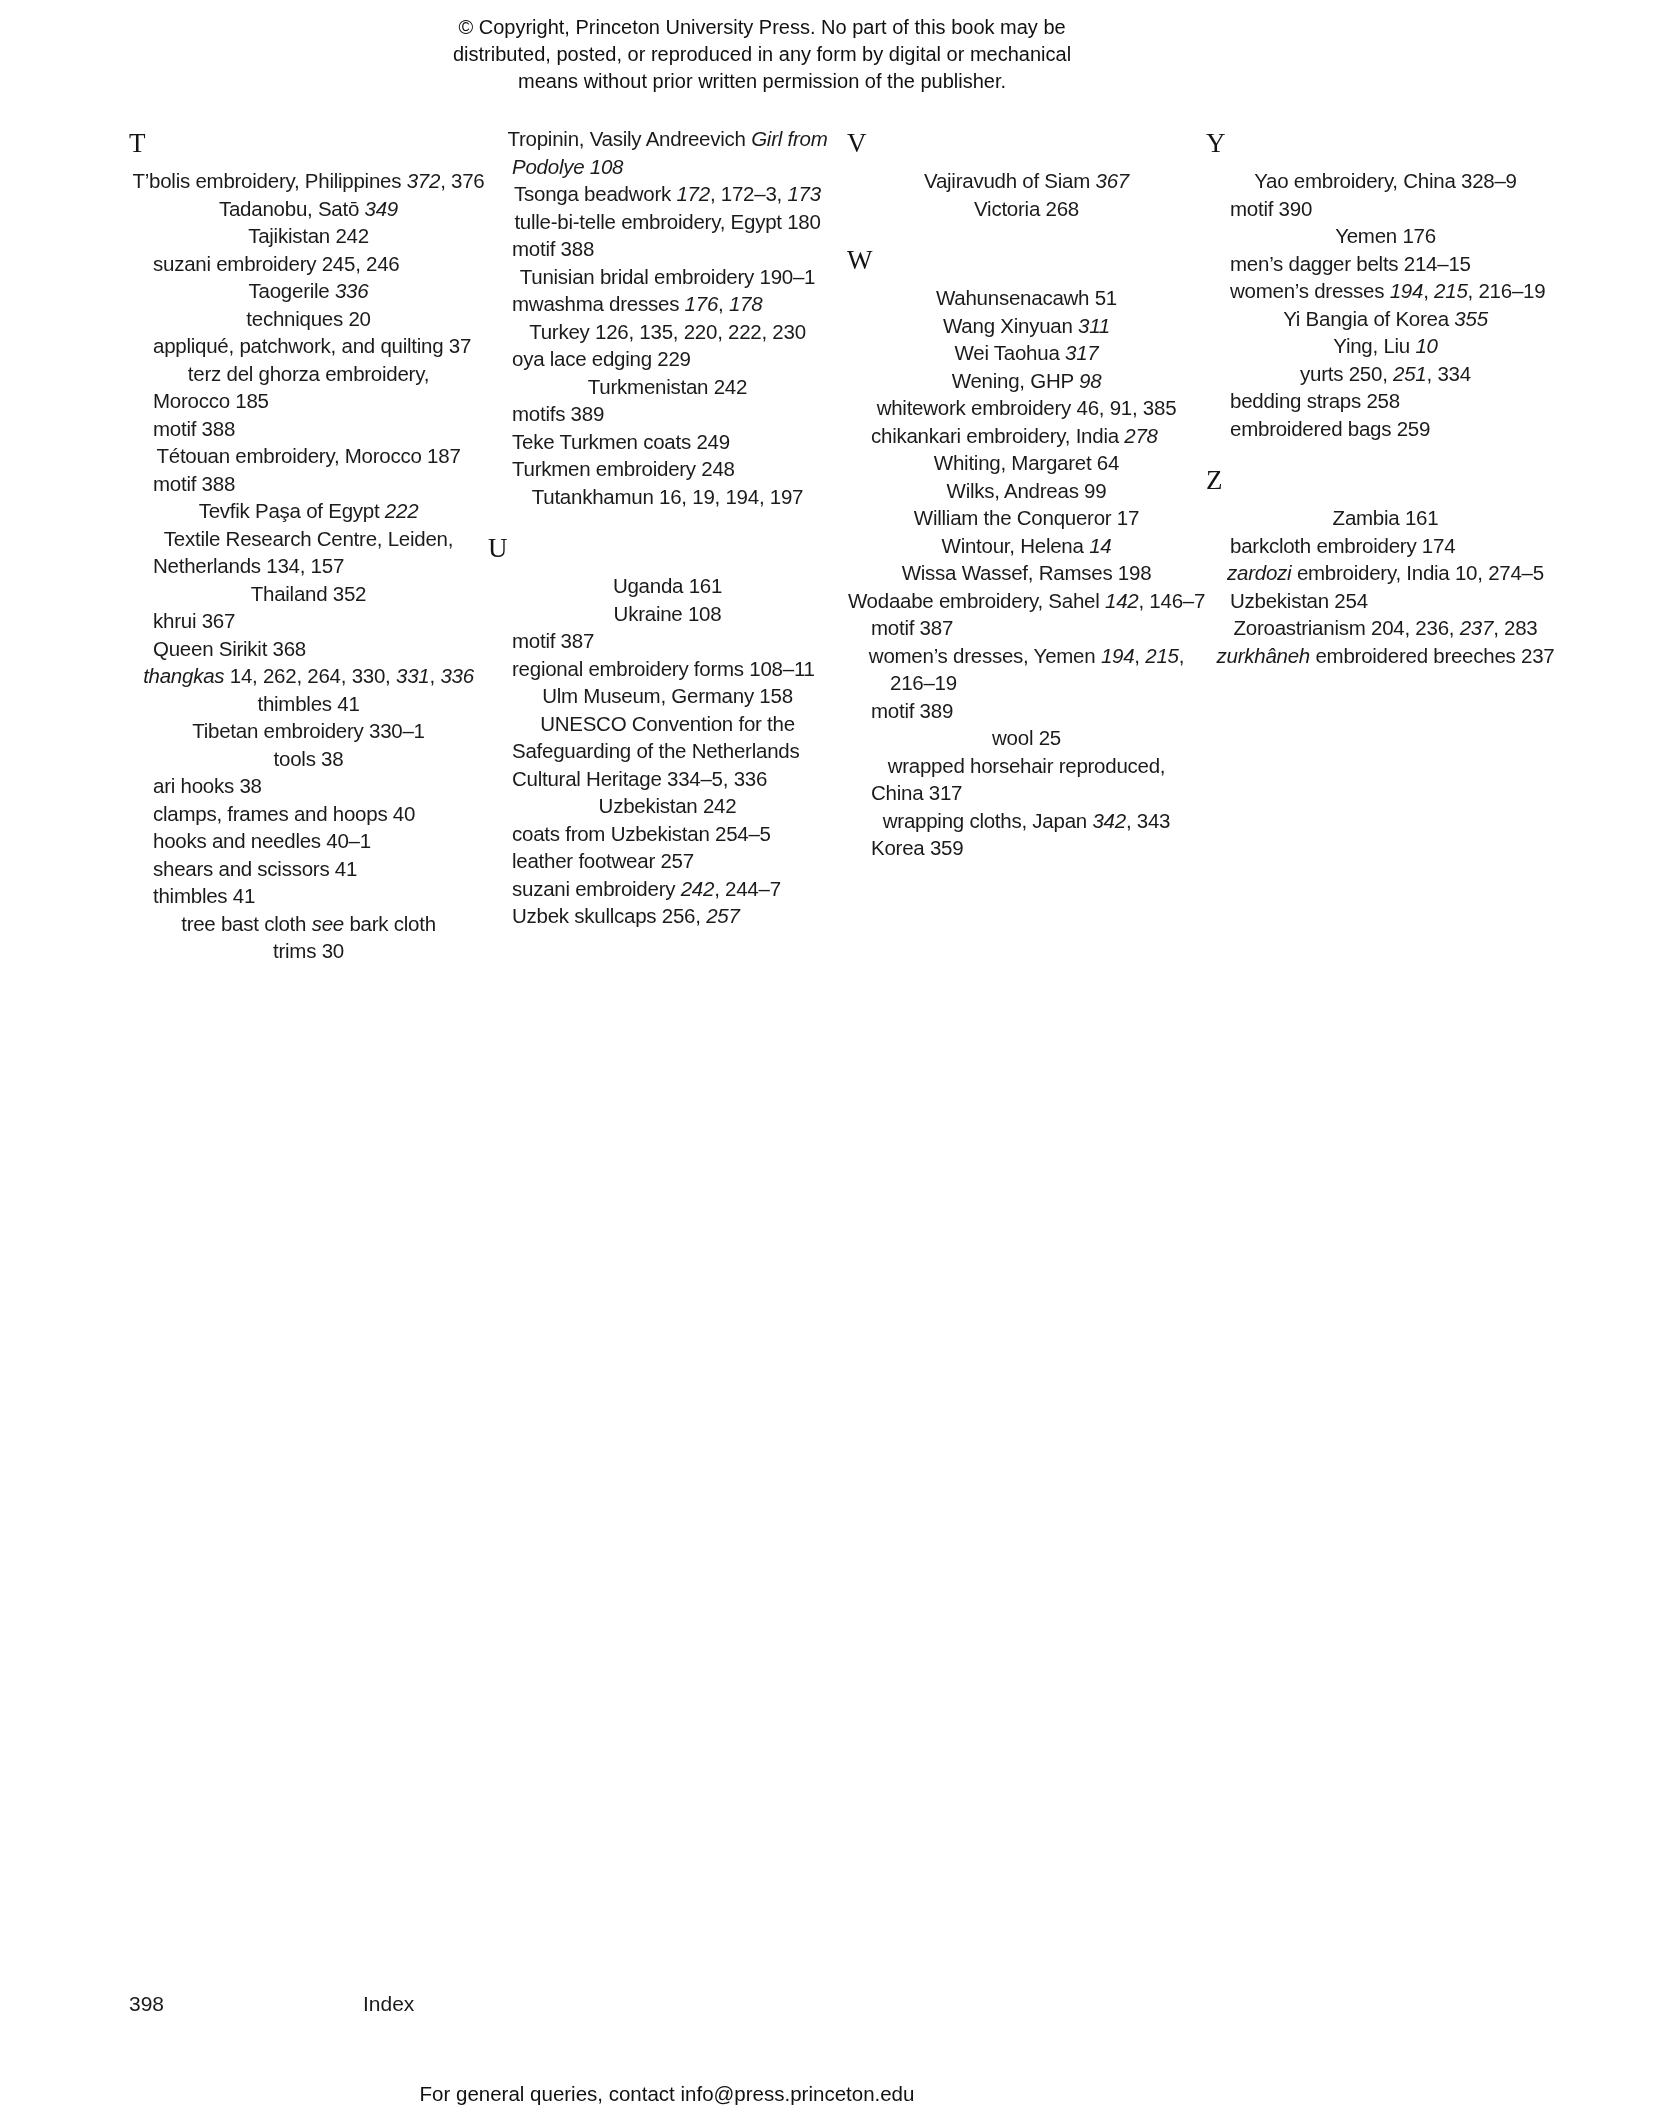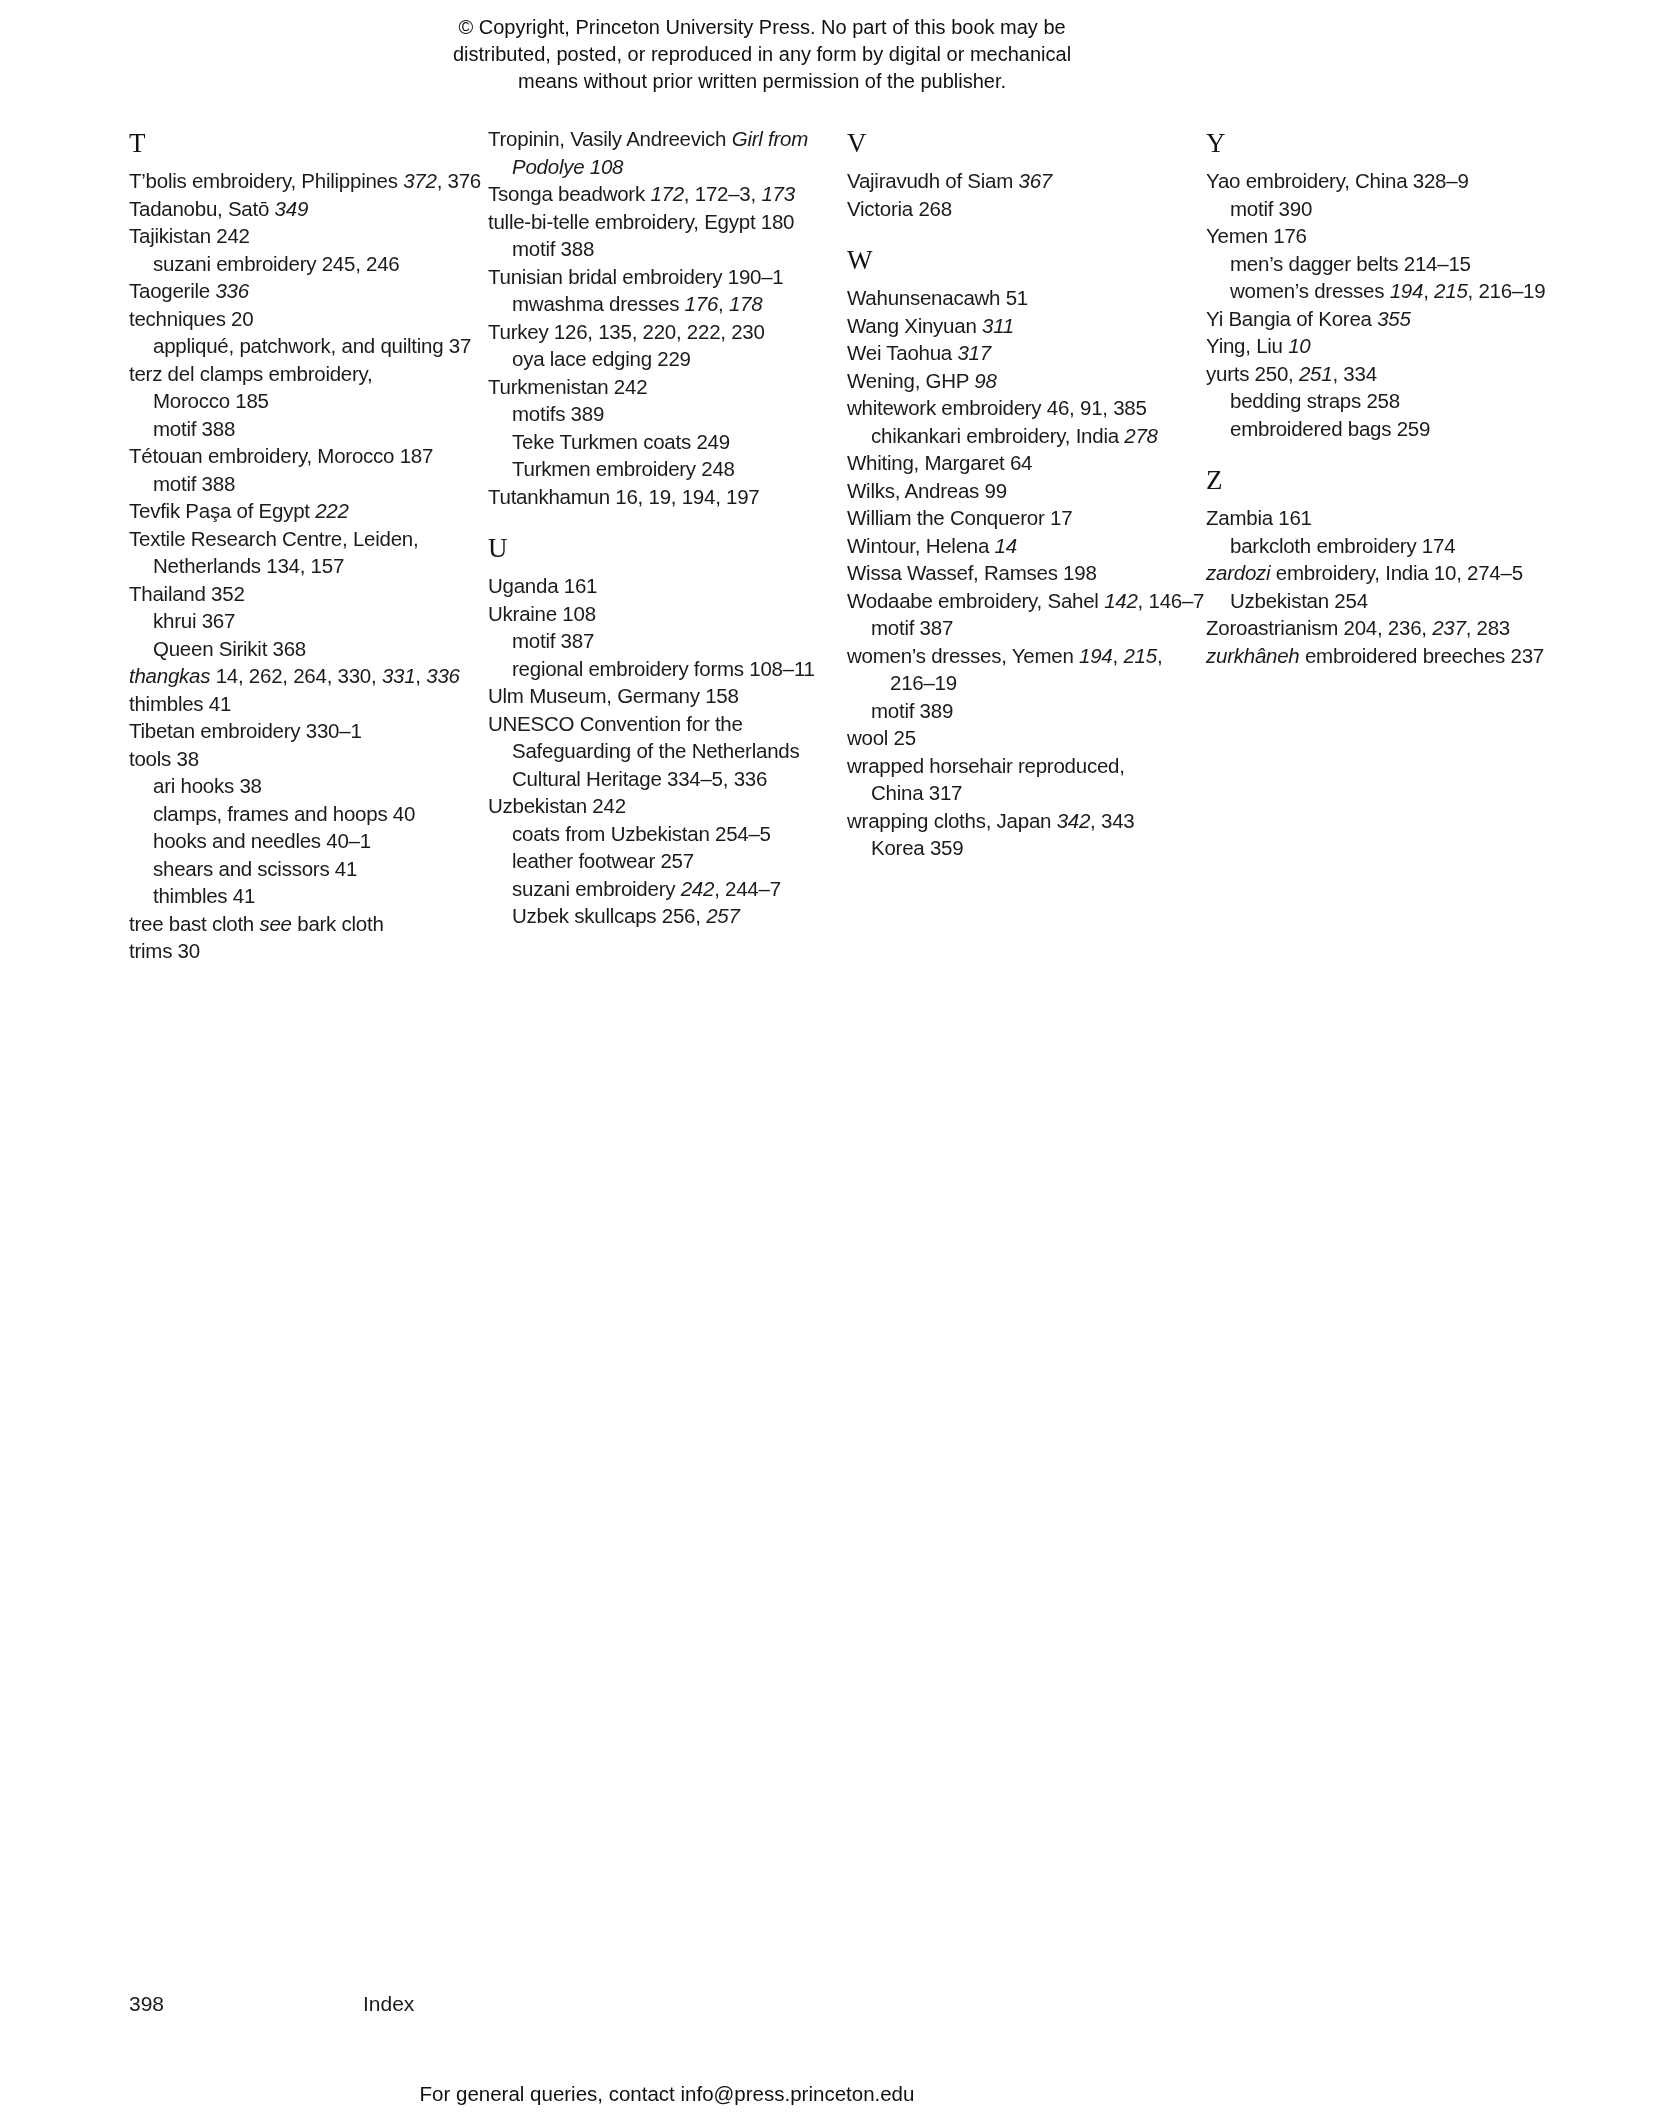--- a/index.html
+++ b/index.html
@@ -46,21 +46,21 @@
     margin: 0 0 6px 0;
     color: #141414;
   }
   .entry {
     font-size: 20.5px;
     line-height: 27.5px;
     letter-spacing: -0.25px;
     white-space: nowrap;
     color: #1b1b1b;
   }
-  .indent-0 { padding-left: 0; }
+  .indent-0 { padding-left: 0; text-align: center; }
   .indent-1 { padding-left: 24px; }
   .indent-2 { padding-left: 43px; }
   .entry i { font-style: italic; }
   .footer-pagenum {
     position: absolute;
     left: 129px;
     top: 1990px;
     font-size: 21px;
     line-height: 27px;
     text-align: center;
@@ -94,21 +94,21 @@
     <div class="column">
       <div class="section">
         <div class="section-letter">T</div>
         <div class="entry indent-0">T’bolis embroidery, Philippines <i>372</i>, 376</div>
         <div class="entry indent-0">Tadanobu, Satō <i>349</i></div>
         <div class="entry indent-0">Tajikistan 242</div>
         <div class="entry indent-1">suzani embroidery 245, 246</div>
         <div class="entry indent-0">Taogerile <i>336</i></div>
         <div class="entry indent-0">techniques 20</div>
         <div class="entry indent-1">appliqué, patchwork, and quilting 37</div>
-        <div class="entry indent-0">terz del clamps embroidery,</div>
+        <div class="entry indent-0">terz del ghorza embroidery,</div>
         <div class="entry indent-1">Morocco 185</div>
         <div class="entry indent-1">motif 388</div>
         <div class="entry indent-0">Tétouan embroidery, Morocco 187</div>
         <div class="entry indent-1">motif 388</div>
         <div class="entry indent-0">Tevfik Paşa of Egypt <i>222</i></div>
         <div class="entry indent-0">Textile Research Centre, Leiden,</div>
         <div class="entry indent-1">Netherlands 134, 157</div>
         <div class="entry indent-0">Thailand 352</div>
         <div class="entry indent-1">khrui 367</div>
         <div class="entry indent-1">Queen Sirikit 368</div>

